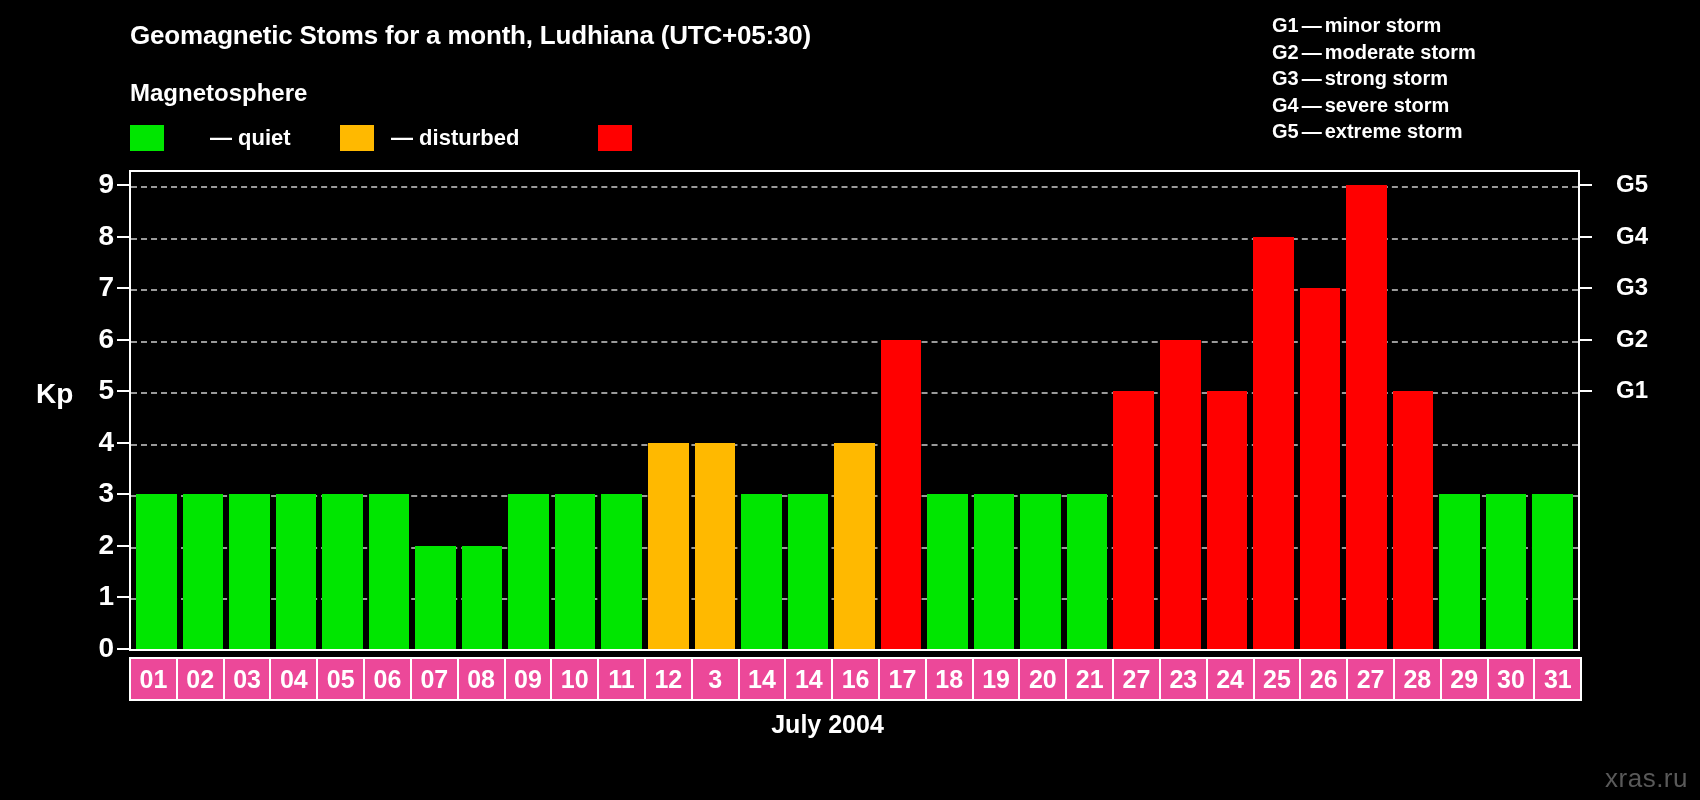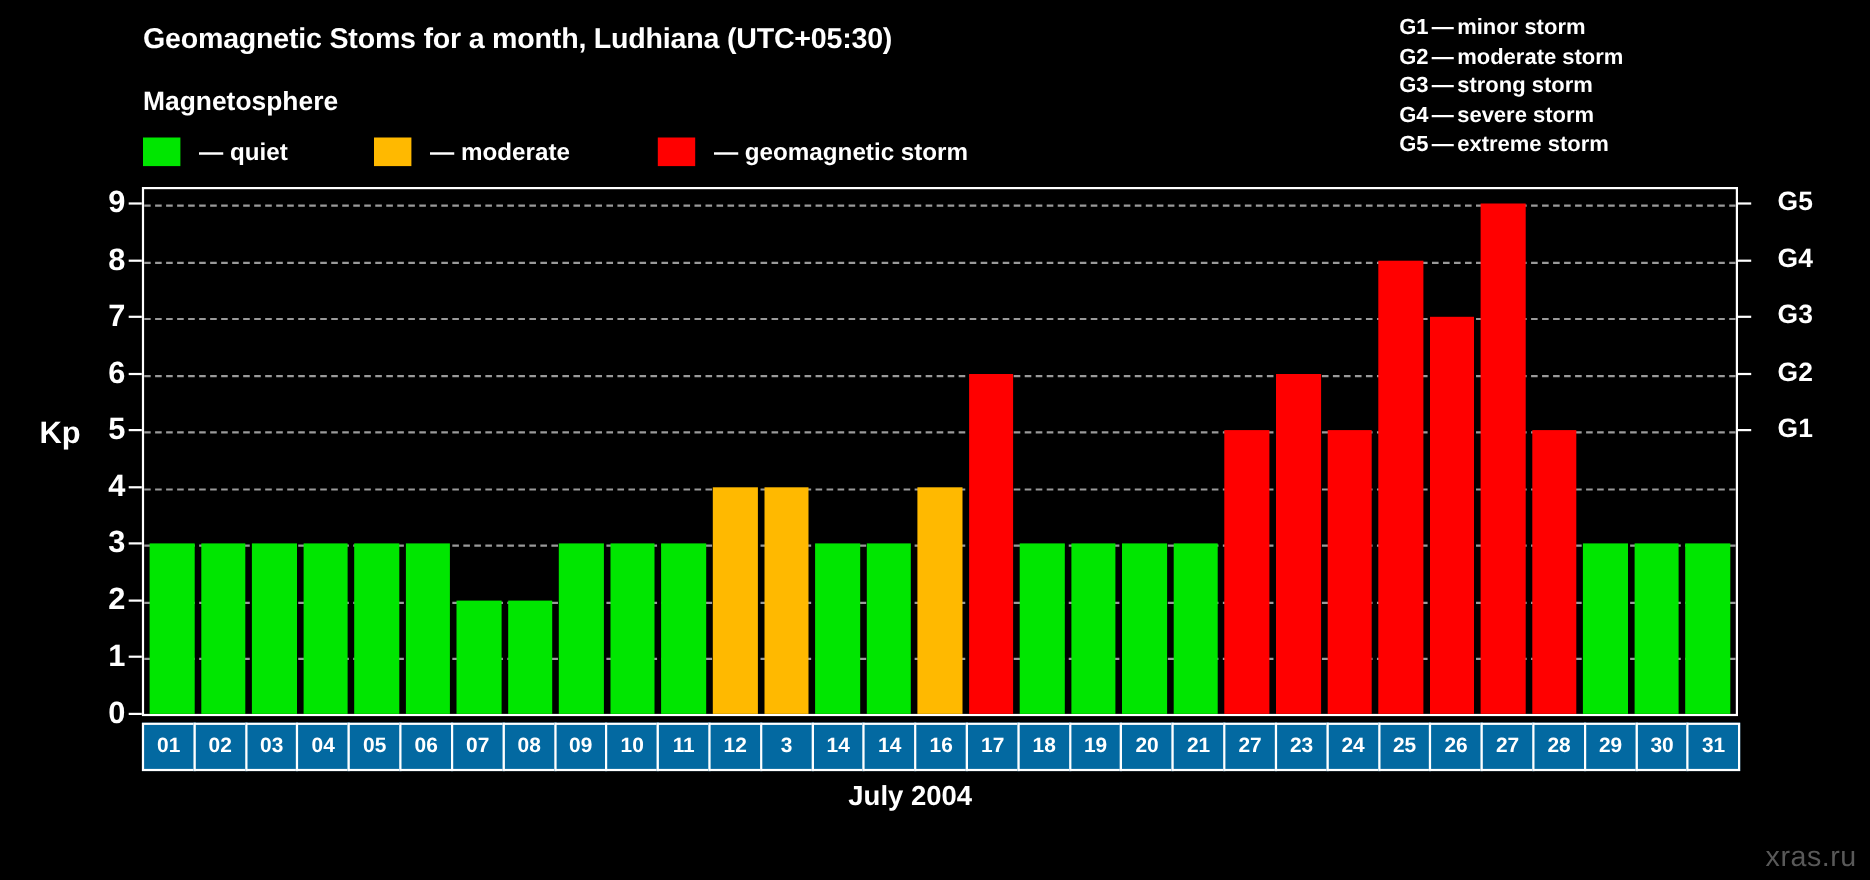--- a/index.html
+++ b/index.html
@@ -59,21 +59,21 @@
     font-weight: bold;
     white-space: nowrap;
   }
   .legend-swatch {
     width: 34px;
     height: 26px;
     display: inline-block;
     flex: 0 0 auto;
   }
   .legend-text { margin-left: 17px; }
-  #legend-item-0 { left: 130px; }
+  #legend-item-0 { left: 130px; gap: 29px; }
   #legend-item-1 { left: 340px; }
   #legend-item-2 { left: 598px; }
 
   
   
   #plot-frame {
     position: absolute;
     left: 129px;
     top: 170px;
     width: 1451px;
@@ -172,23 +172,23 @@
     display: flex;
   }
   .day-cell {
     flex: 1 1 0;
     border: 2px solid #ffffff;
     box-sizing: border-box;
     margin-right: -2px;
     display: flex;
     align-items: center;
     justify-content: center;
-    font-size: 19px;
-    font-weight: bold;
-    background: #0369a1;
+    font-size: 25px;
+    font-weight: bold;
+    background: #ec4899;
   }
 
   
   #x-axis-title {
     position: absolute;
     left: 0;
     top: 710px;
     width: 1700px;
     text-align: center;
     font-size: 25px;
@@ -231,25 +231,24 @@
 </div>
 
 <div id="magnetosphere-heading">Magnetosphere</div>
 
 <div class="legend-item" id="legend-item-0">
   <span class="legend-swatch" id="swatch-0" style="background: rgb(0, 230, 0);"></span>
   <span class="legend-text">— quiet</span>
 </div>
 <div class="legend-item" id="legend-item-1">
   <span class="legend-swatch" id="swatch-1" style="background: rgb(255, 185, 0);"></span>
-  <span class="legend-text">— moderate</span>
+  <span class="legend-text">— disturbed</span>
 </div>
 <div class="legend-item" id="legend-item-2">
   <span class="legend-swatch" id="swatch-2" style="background: rgb(255, 0, 0);"></span>
-  <span class="legend-text">— geomagnetic storm</span>
 </div>
 
 <div id="y-axis-label">Kp</div>
 <div id="y-axis-ticks">
     <div class="y-tick-label" style="left: 84px; right: auto; top: 634px;">0</div>
     <div class="y-tick-mark" style="top: 648px;"></div>
     <div class="y-tick-label" style="left: 84px; right: auto; top: 582.444px;">1</div>
     <div class="y-tick-mark" style="top: 596.444px;"></div>
     <div class="y-tick-label" style="left: 84px; right: auto; top: 530.889px;">2</div>
     <div class="y-tick-mark" style="top: 544.889px;"></div>

